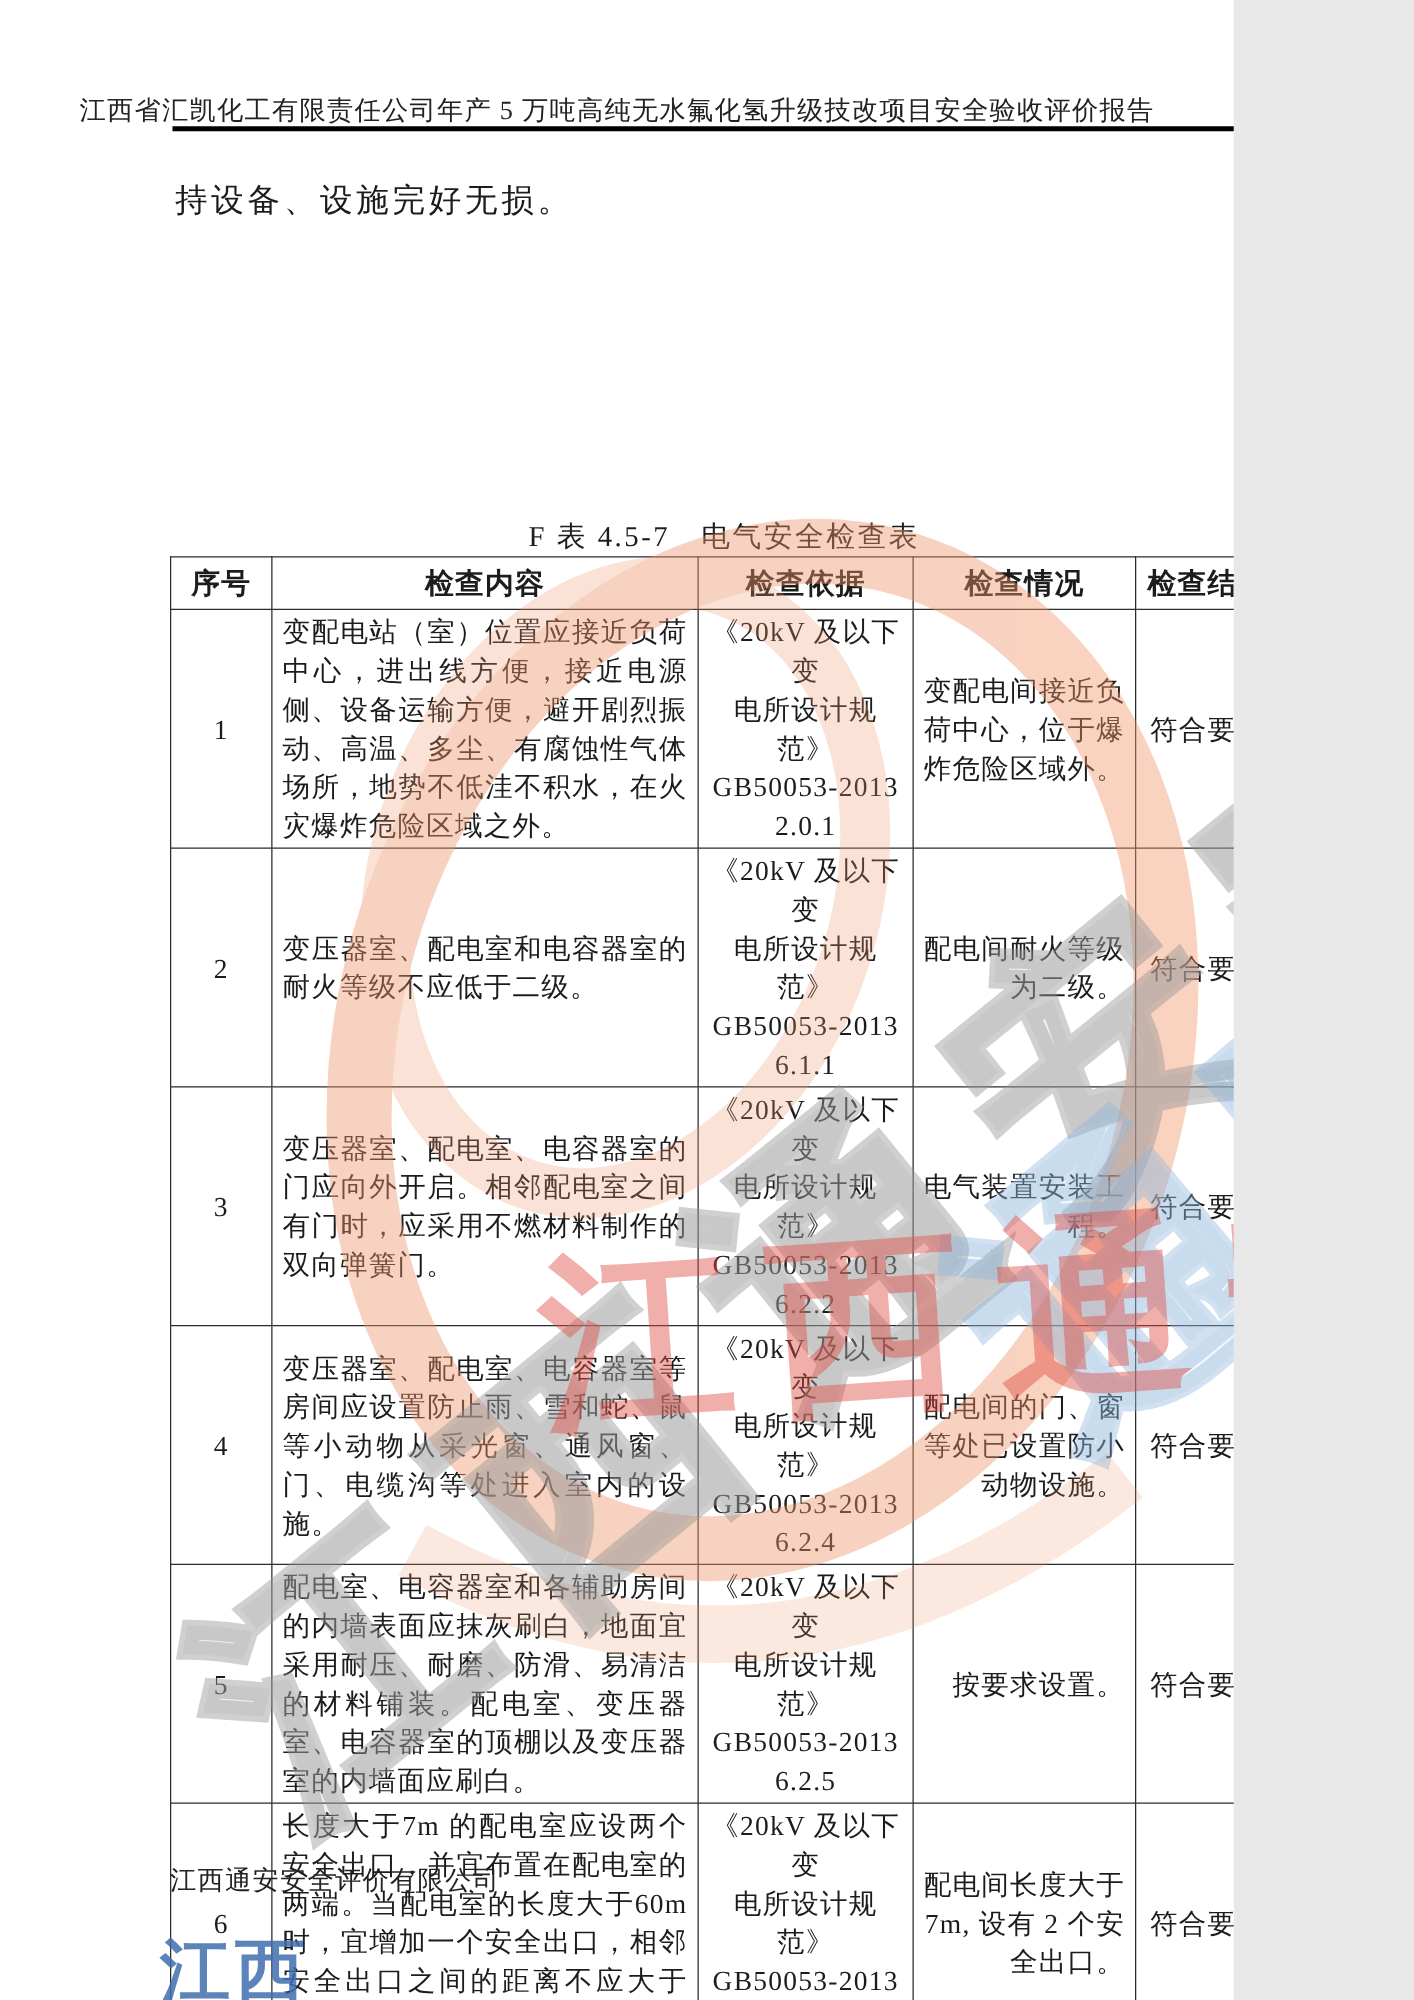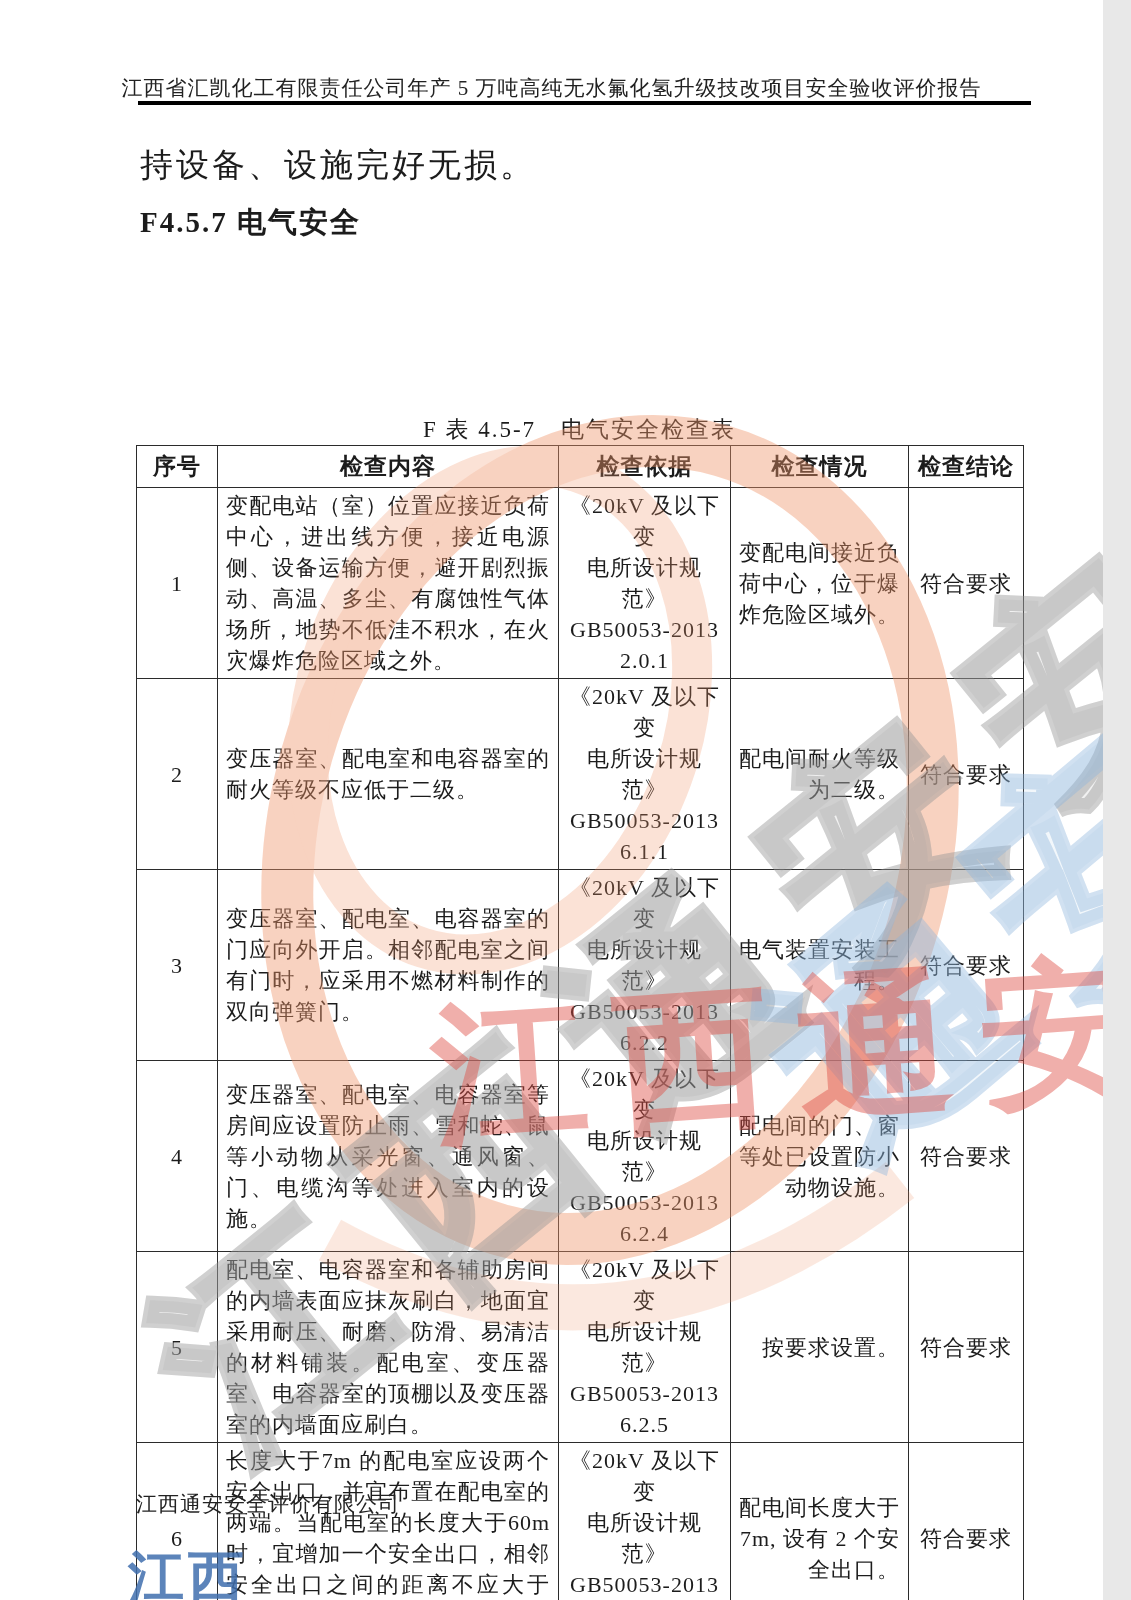--- a/index.html
+++ b/index.html
@@ -1,36 +1,36 @@
 <!DOCTYPE html>
 <html><head>
 <meta charset="utf-8">
 <style>
   html,body{margin:0;padding:0;background:#e8e8e8;}
   .page{
     position:relative;
-    width:1103px;height:1600px;
+    width:987px;height:1600px;
     background:#ffffff;
     overflow:hidden;
     font-family:"Liberation Serif","DejaVu Serif",serif;
     color:#1c1c1c;
   }
   
   .doc-header-title{
     position:absolute;top:74px;left:0;width:100%;
     text-align:center;font-size:21px;letter-spacing:1px;color:#222;
   }
   .doc-header-rule{
     position:absolute;top:101px;left:138px;width:893px;height:4px;
     background:#000;
   }
   
   .intro-text{
     position:absolute;top:143px;left:140px;width:880px;
-    font-size:33px;letter-spacing:3px;
+    font-size:26px;letter-spacing:3px;
   }
   .section-heading{
     position:absolute;top:203px;left:140px;width:880px;
     font-size:29px;font-weight:bold;letter-spacing:2px;
   }
   .body-paragraph{
     position:absolute;top:264px;left:138px;width:872px;
     font-size:27px;line-height:50px;letter-spacing:2px;
     text-align:justify;text-justify:inter-ideograph;
     text-indent:2em;
@@ -111,21 +111,20 @@
 </style>
 </head>
 <body>
 
 <div class="page">
 
   <div class="doc-header-title">江西省汇凯化工有限责任公司年产 5 万吨高纯无水氟化氢升级技改项目安全验收评价报告</div>
   <div class="doc-header-rule"></div>
 
   <div class="intro-text">持设备、设施完好无损。</div>
-  <div class="section-heading">F4.5.7 电气安全</div>
 
   <div class="table-caption">F 表 4.5-7　电气安全检查表</div>
   <table class="checklist">
     <colgroup>
       <col style="width:81px">
         <col style="width:341px">
         <col style="width:172px">
         <col style="width:178px">
         <col style="width:115px">
     </colgroup>

